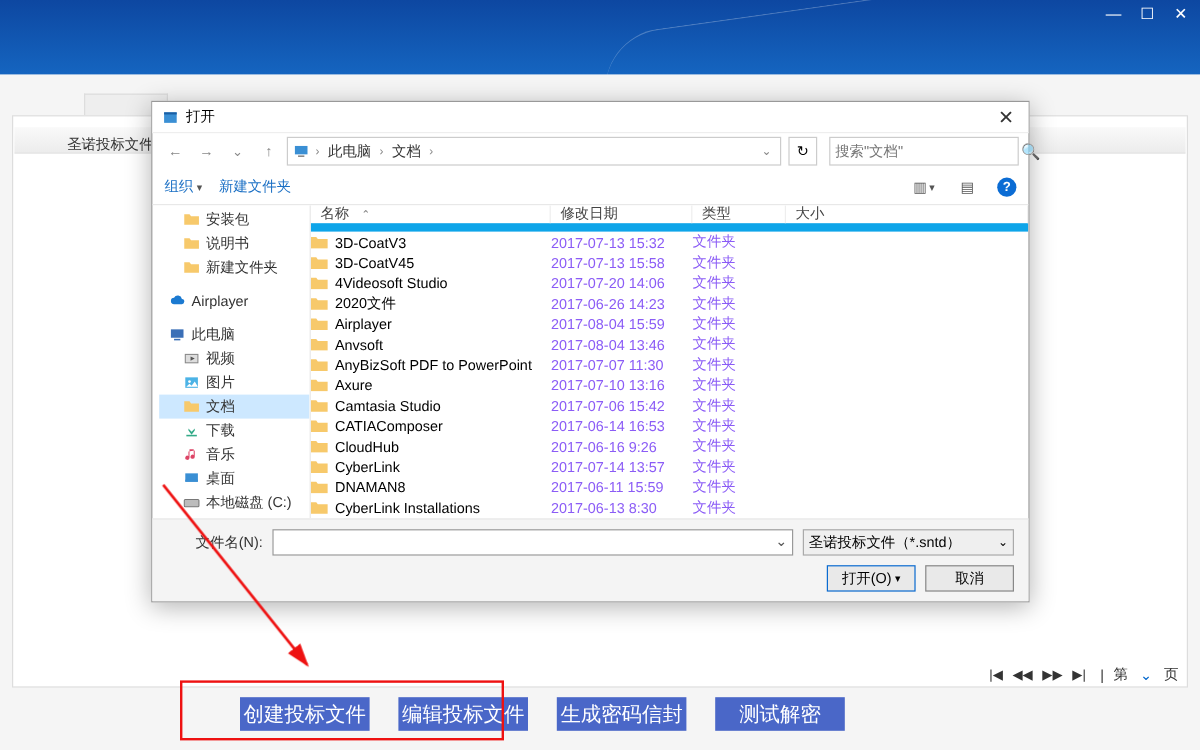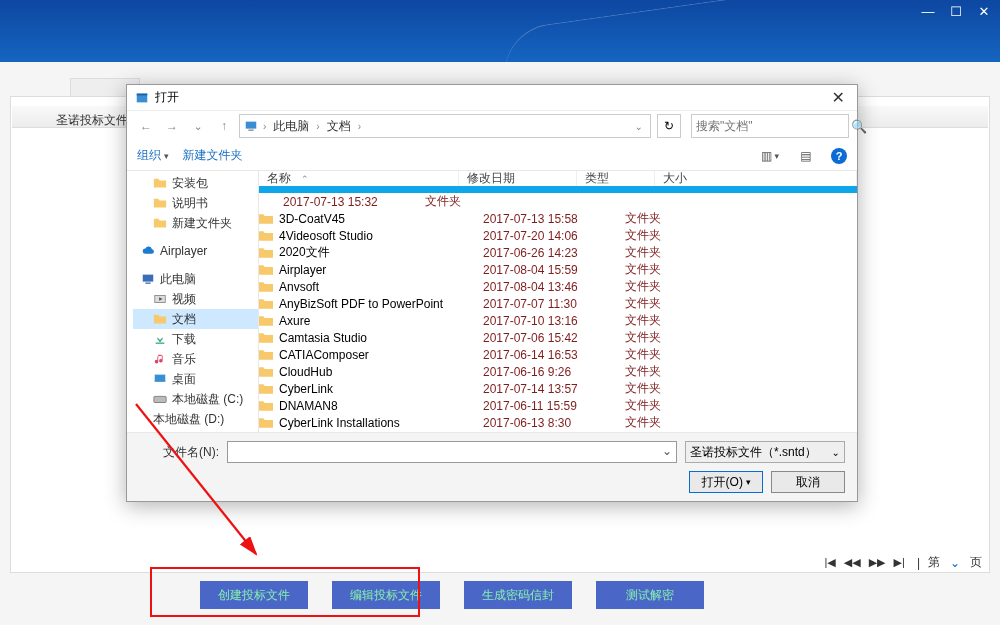--- a/index.html
+++ b/index.html
@@ -52,35 +52,35 @@
 .fl-header > div { padding-left: 8px; border-right:1px solid #eee; height:100%; display:flex; align-items:center;}
 .col-name { flex: 0 0 200px; gap:6px;}
 .col-date { flex: 0 0 118px; }
 .col-type { flex: 0 0 78px; }
 .col-size { flex: 1; }
 .sort-ind { font-size:9px; color:#888; margin-left:4px;}
 .fl-rows { flex: 1; overflow-y: auto; }
 .fl-row { display: flex; height: 17px; align-items: center; cursor: pointer; }
 .fl-row .col-name { display: flex; align-items: center; gap: 6px; }
 .folder-icon { width: 14px; height: 11px; flex-shrink:0;}
-.fl-row .col-date, .fl-row .col-type { color: #7f1d1d; margin-left: 24px; }
+.fl-row .col-date, .fl-row .col-type { color: #8b5cf6; }
 
 .dlg-bottom { border-top: 1px solid #e8e8e8; padding: 8px 12px; display: flex; flex-direction: column; gap: 8px; background:#f4f4f4;}
 .fn-row { display: flex; align-items: center; gap: 8px; }
 .fn-label { width: 80px; text-align: right; color:#333;}
 .fn-input { flex: 1; height: 22px; border: 1px solid #999; padding: 0 4px; background:#fff; position:relative;}
 .fn-input::after{content:"⌄"; position:absolute; right:4px; top:2px; color:#555; font-size:12px;}
-.ft-select { width: 160px; height: 22px; border: 1px solid #aaa; padding: 0 4px; display: flex; align-items: center; justify-content: space-between; background:#efefef; cursor:pointer;}
+.ft-select { width: 176px; height: 22px; border: 1px solid #aaa; padding: 0 4px; display: flex; align-items: center; justify-content: space-between; background:#efefef; cursor:pointer;}
 .btn-row { display: flex; justify-content: flex-end; gap: 8px; }
 .dlg-btn { width: 74px; height: 22px; border: 1px solid #888; background: #e9e9e9; cursor: pointer; font-size:12px; display:flex; align-items:center; justify-content:center;}
 .dlg-btn.primary { border-color: #0a6bd1; }
 
 
 .footer { position: absolute; bottom: 16px; left: 0; right: 0; display: flex; gap: 24px; padding-left: 200px; align-items:center; z-index:1;}
-.action-btn { width: 108px; height: 28px; background: #4a67c8; color: #86efac; display: flex; align-items: center; justify-content: center; font-size: 12px; cursor: pointer; }
+.action-btn { width: 108px; height: 28px; background: #4a67c8; color: #ffffff; display: flex; align-items: center; justify-content: center; font-size: 17px; cursor: pointer; }
 
 .red-box { position: absolute; bottom: 8px; left: 150px; width: 270px; height: 50px; border: 2px solid #e11; pointer-events: none; z-index:6;}
 
 
 .arrow-svg { position:absolute; top:396px; left:128px; width:160px; height:170px; pointer-events:none; z-index:7;}
 
 
 .pager { position:absolute; bottom:54px; right:18px; display:flex; gap:8px; align-items:center; color:#333; font-size:12px; z-index:2;}
 .pager .pg { cursor:pointer; font-family: Arial; font-size:11px;}
 
@@ -210,20 +210,28 @@
           </svg>
           <span>此电脑</span>
         </div>
         <div class="tree-item indent1">
           <svg class="ticon vid" viewBox="0 0 16 16">
             <rect x="2" y="4" width="12" height="8" fill="#ddd" stroke="#888"></rect>
             <polygon points="7,6 11,8 7,10"></polygon>
           </svg>
           <span>视频</span>
         </div>
+        <div class="tree-item indent1">
+          <svg class="ticon img" viewBox="0 0 16 16">
+            <rect x="2" y="3" width="12" height="10"></rect>
+            <circle cx="6" cy="7" r="1.3" fill="#fff"></circle>
+            <path d="M3 12l3-3 2 2 3-4 3 5z" fill="#fff"></path>
+          </svg>
+          <span>图片</span>
+        </div>
         <div class="tree-item indent1 selected">
           <svg class="ticon folder" viewBox="0 0 16 16">
             <path d="M1 3h5l1.5 2H15v8H1z"></path>
           </svg>
           <span>文档</span>
         </div>
         <div class="tree-item indent1">
           <svg class="ticon dl" viewBox="0 0 16 16">
             <polygon points="8,2 8,9 5,6 5,8 8,12 11,8 11,6 8,9" fill="#3a8"></polygon>
             <rect x="3" y="12" width="10" height="1.5" fill="#3a8"></rect>
@@ -258,20 +266,26 @@
         <div class="col-name">
             <span>名称</span>
             <span class="sort-ind">⌃</span>
           </div>
         <div class="col-date">修改日期</div>
         <div class="col-type">类型</div>
         <div class="col-size">大小</div>
       </div>
       <div class="fl-rows" id="flrows">
           <div class="fl-row">
+            <div class="col-name">
+              <svg class="folder-icon" viewBox="0 0 16 12">
+                <path d="M0 1h5l1.5 2H16v9H0z"></path>
+              </svg>
+              <span>3D-CoatV3</span>
+            </div>
             <div class="col-date">2017-07-13 15:32</div>
             <div class="col-type">文件夹</div>
             <div class="col-size"></div>
           </div>
           <div class="fl-row">
             <div class="col-name">
               <svg class="folder-icon" viewBox="0 0 16 12">
                 <path d="M0 1h5l1.5 2H16v9H0z"></path>
               </svg>
               <span>3D-CoatV45</span>

